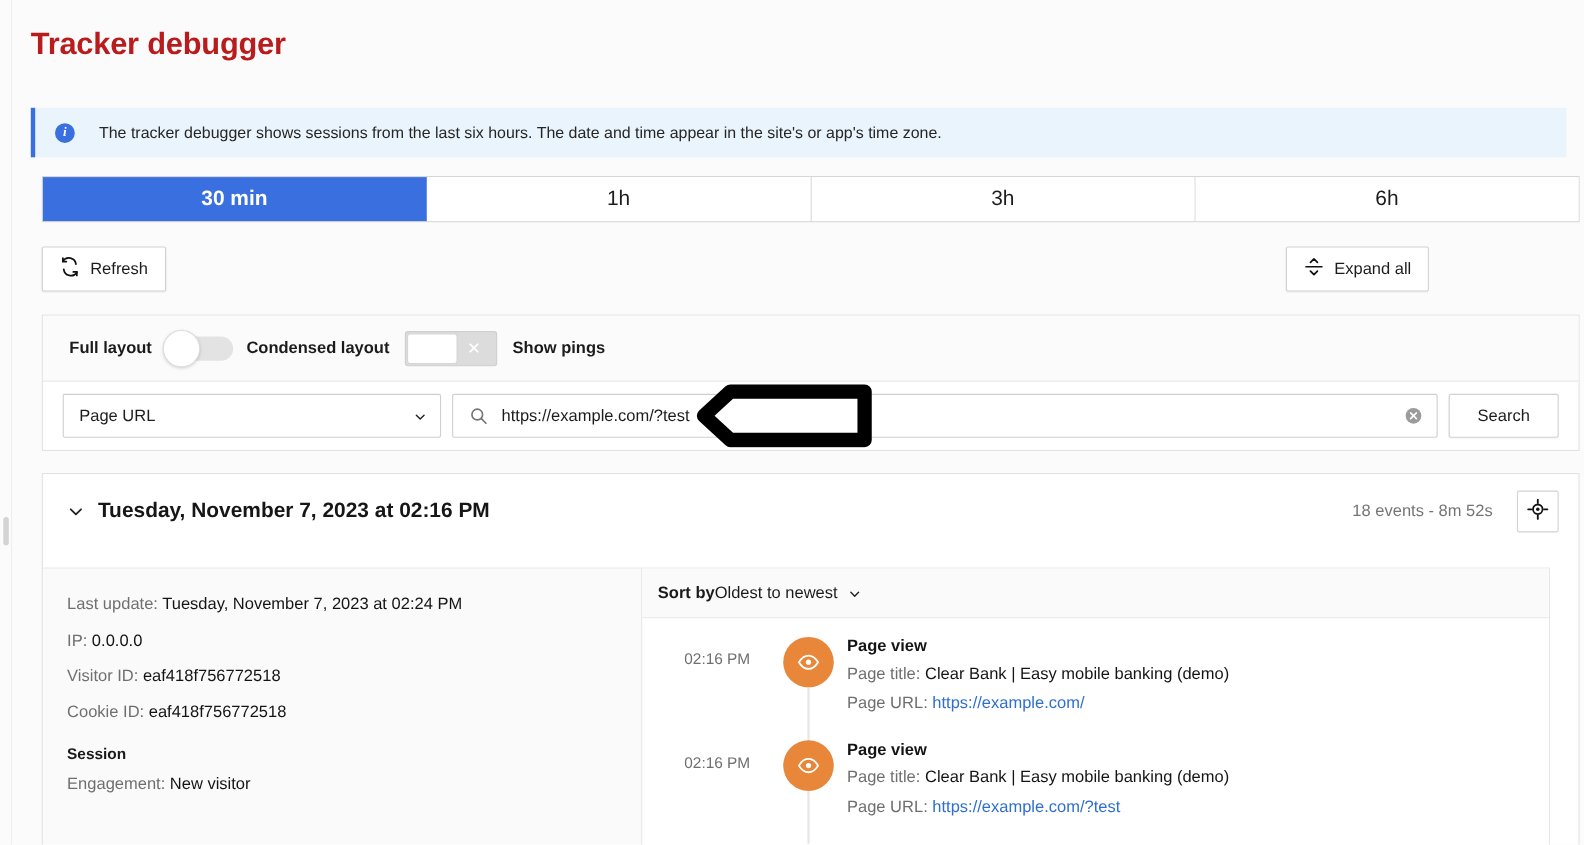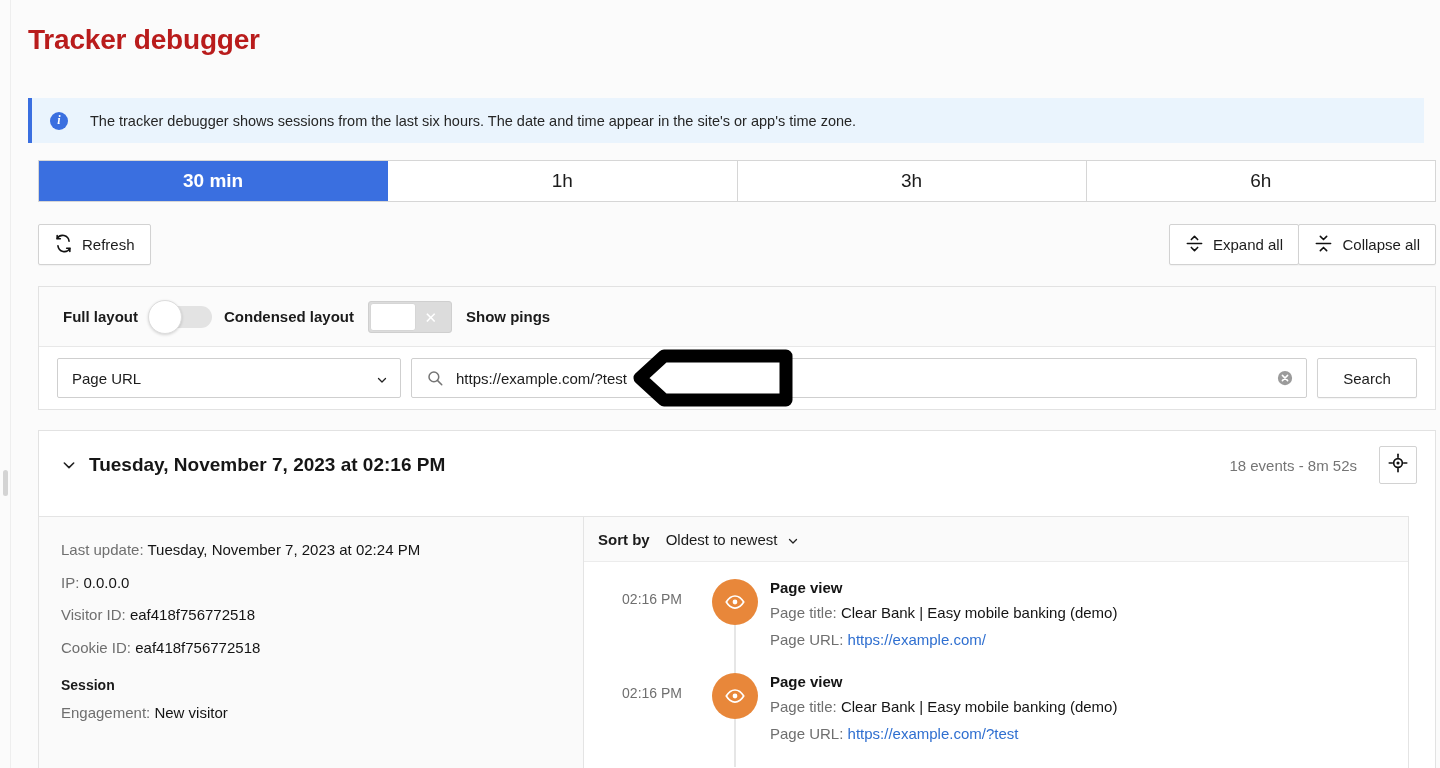--- a/index.html
+++ b/index.html
@@ -248,21 +248,21 @@
 
   .events-pane { flex: 1; background: #ffffff; }
   .sortbar {
     height: 45px;
     display: flex; align-items: center;
     padding-left: 14px;
     border-bottom: 1px solid #ececec;
     background: #fafafa;
     font-size: 15px; color: #1b1b1b;
   }
-  .sortbar .lbl { font-weight: bold; margin-right: 16px; }
+  .sortbar .lbl { font-weight: bold; margin-right: 0; }
   .sortbar .val { cursor: pointer; }
   .sortbar .caret { width: 12px; height: 12px; margin-left: 10px; }
 
   .event {
     display: flex;
     padding: 9px 0 0 0;
     position: relative;
   }
   .event-time {
     width: 112px; flex: none;
@@ -336,30 +336,20 @@
         <span>
           <svg width="19" height="19" viewBox="0 0 24 24" fill="none" stroke="#111" stroke-width="2" stroke-linecap="round" stroke-linejoin="round">
             <line x1="3" y1="12" x2="21" y2="12"></line>
             <polyline points="8,7 12,3 16,7"></polyline>
             <polyline points="8,17 12,21 16,17"></polyline>
           </svg>
         </span>
         <span>Expand all</span>
       </div>
 
-      <div class="btn btn-collapse">
-        <span>
-          <svg width="19" height="19" viewBox="0 0 24 24" fill="none" stroke="#111" stroke-width="2" stroke-linecap="round" stroke-linejoin="round">
-            <line x1="3" y1="12" x2="21" y2="12"></line>
-            <polyline points="8,3 12,7 16,3"></polyline>
-            <polyline points="8,21 12,17 16,21"></polyline>
-          </svg>
-        </span>
-        <span>Collapse all</span>
-      </div>
     </div>
 
     <div class="card">
       <div class="card-row-toggles">
         <span class="tg-label">Full layout</span>
         <div class="switch">
           <div class="knob"></div>
         </div>
         <span class="tg-label">Condensed layout</span>
         <div class="checkswitch">

